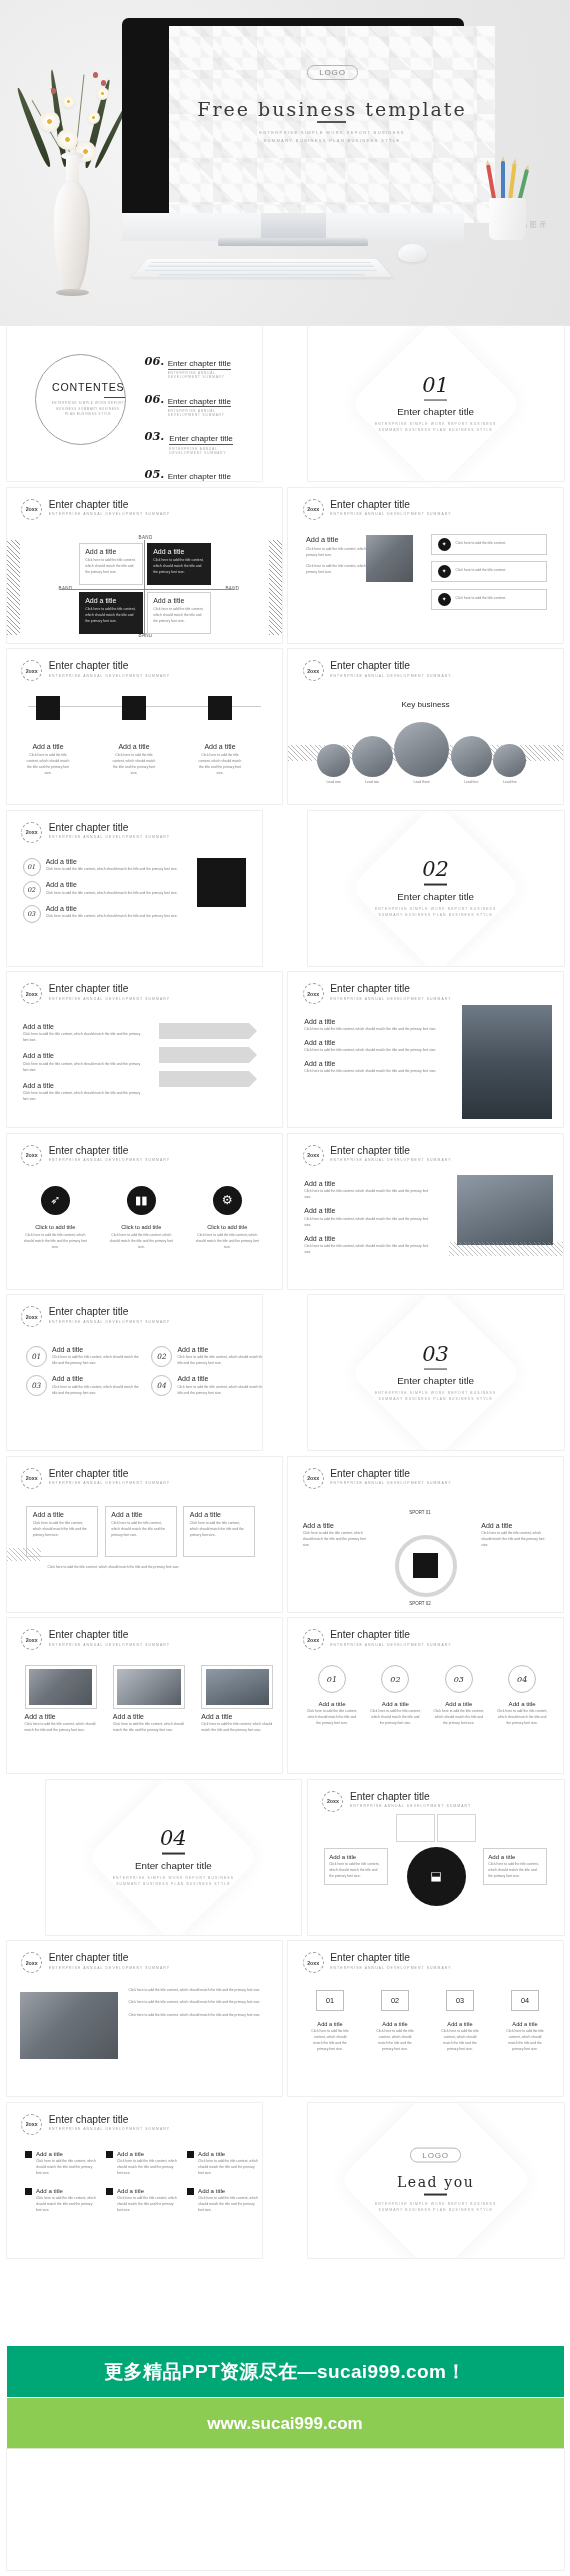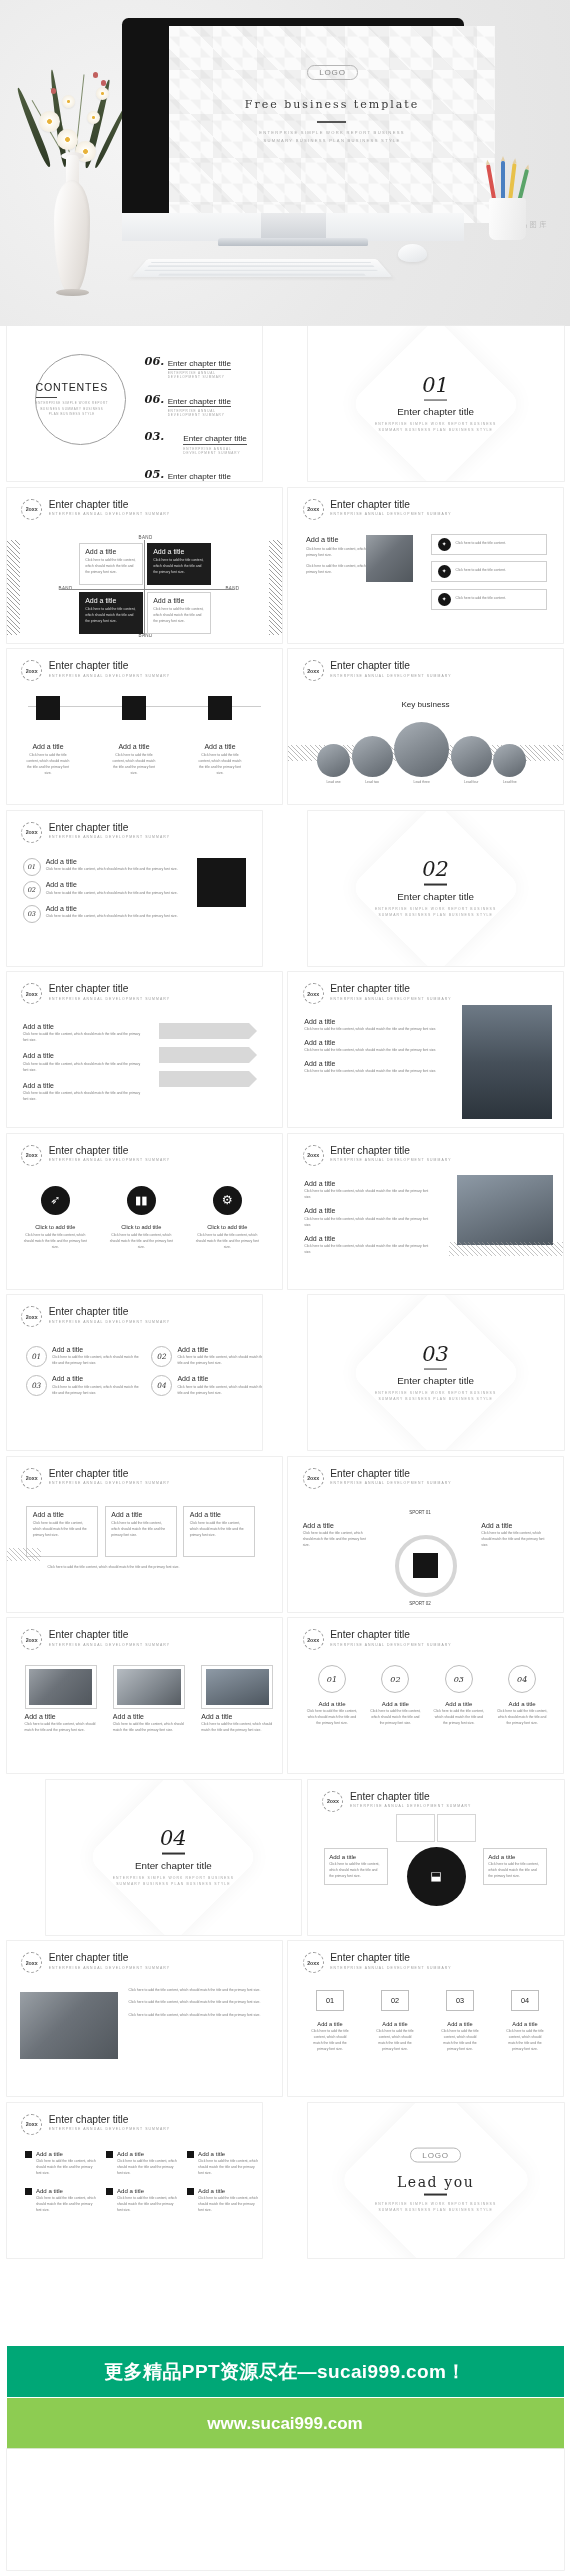--- a/index.html
+++ b/index.html
@@ -72,21 +72,21 @@
     margin-left: 39px;
   }
   .dia-soft{
     background-color:#fcfcfc;
     background-image:
       linear-gradient(45deg, rgba(0,0,0,.03) 25%, transparent 25%, transparent 75%, rgba(0,0,0,.03) 75%);
     background-size:36px 36px;
   }
 
   .hero-screen-title{position:absolute;left:0;right:0;top:72px;text-align:center;
-      font-family:"DejaVu Serif", serif;font-size:11px;letter-spacing:2px;color:#3a3a3a;}
+      font-family:"DejaVu Serif", serif;font-size:19px;letter-spacing:2px;color:#3a3a3a;}
   .hero-screen-underline{position:absolute;left:50%;top:95px;margin-left:-14.7px;width:29px;height:1.6px;background:#555;}
   .hero-logo{position:absolute;left:50%;top:39px;margin-left:-25px;width:51px;height:14.7px;
       border:0.8px solid #b6b6b6;border-radius:7.3px;font-size:8.1px;color:#8a8a8a;
       display:flex;align-items:center;justify-content:center;letter-spacing:0.8px;}
   .hero-sub{position:absolute;left:0;right:0;top:103px;text-align:center;font-size:4.1px;
       letter-spacing:1.3px;color:#a9a9a9;line-height:1.9;}
 
   
   .grid{position:absolute;left:0;top:326px;width:570px;padding:0 6.5px;}
   .row{display:flex;gap:6.5px;margin-bottom:6.5px;}
@@ -122,21 +122,21 @@
   .chapter-diamond{position:absolute;left:50%;top:50%;width:122px;height:122px;margin:-61px 0 0 -61px;
       background:rgba(255,255,255,.82);border-radius:14.7px;transform:rotate(45deg);
       box-shadow:0 0 21px rgba(0,0,0,.05);}
   .chapter-inner{position:absolute;left:0;right:0;top:50%;transform:translateY(-50%);text-align:center;}
   .ch-num{font-family:"DejaVu Serif",serif;font-style:italic;font-size:21px;color:#1e1e1e;line-height:1;}
   .ch-rule{width:23px;height:1.6px;background:#333;margin:4.1px auto 4.9px;}
   .ch-title{font-size:9.8px;color:#2b2b2b;}
   .ch-sub{font-size:3.4px;letter-spacing:1.1px;color:#a5a5a5;line-height:1.8;margin-top:4.1px;}
 
   .contentes-circle{width:91px;height:91px;border-radius:50%;border:0.8px solid #9e9e9e;
-      display:flex;flex-direction:column;align-items:flex-start;justify-content:center;}
+      display:flex;flex-direction:column;align-items:flex-end;justify-content:center;}
   .contentes-title{font-size:10.6px;letter-spacing:0.8px;color:#222;}
   .contentes-rule{width:21px;height:1.2px;background:#444;margin:3.3px 0 3.3px;}
   .contentes-sub{font-size:2.9px;letter-spacing:0.7px;color:#a0a0a0;text-align:center;line-height:1.9;}
   .toc-num{font-family:"DejaVu Serif",serif;font-style:italic;font-weight:bold;font-size:11.4px;color:#1d1d1d;}
   .toc-t{font-size:8.1px;color:#2a2a2a;border-bottom:0.8px solid #555;padding-bottom:0.8px;display:inline-block;}
   .toc-s{font-size:3.1px;letter-spacing:0.9px;color:#a5a5a5;margin-top:1.6px;}
 
   .arrow-bar{position:relative;height:16.3px;background:#d8d8d8;}
   .arrow-bar:after{content:"";position:absolute;right:-8.1px;top:0;border-top:8.1px solid transparent;
       border-bottom:8.1px solid transparent;border-left:8.1px solid #d8d8d8;}
@@ -238,21 +238,21 @@
         <div style="display:flex;align-items:flex-start;gap:3.3px;margin-bottom:12.2px;">
           <span class="toc-num">06.</span>
           <span><span class="toc-t">Enter chapter title</span>
           <div class="toc-s">ENTERPRISE ANNUAL DEVELOPMENT SUMMARY</div></span>
         </div>
         <div style="display:flex;align-items:flex-start;gap:3.3px;margin-bottom:12.2px;">
           <span class="toc-num">06.</span>
           <span><span class="toc-t">Enter chapter title</span>
           <div class="toc-s">ENTERPRISE ANNUAL DEVELOPMENT SUMMARY</div></span>
         </div>
-        <div style="display:flex;align-items:flex-start;gap:19px;margin-bottom:12.2px;">
+        <div style="display:flex;align-items:flex-start;gap:5px;margin-bottom:12.2px;">
           <span class="toc-num">03.</span>
           <span><span class="toc-t">Enter chapter title</span>
           <div class="toc-s">ENTERPRISE ANNUAL DEVELOPMENT SUMMARY</div></span>
         </div>
         <div style="display:flex;align-items:flex-start;gap:3.3px;">
           <span class="toc-num">05.</span>
           <span><span class="toc-t">Enter chapter title</span>
           <div class="toc-s">ENTERPRISE ANNUAL DEVELOPMENT SUMMARY</div></span>
         </div>
       </div>

